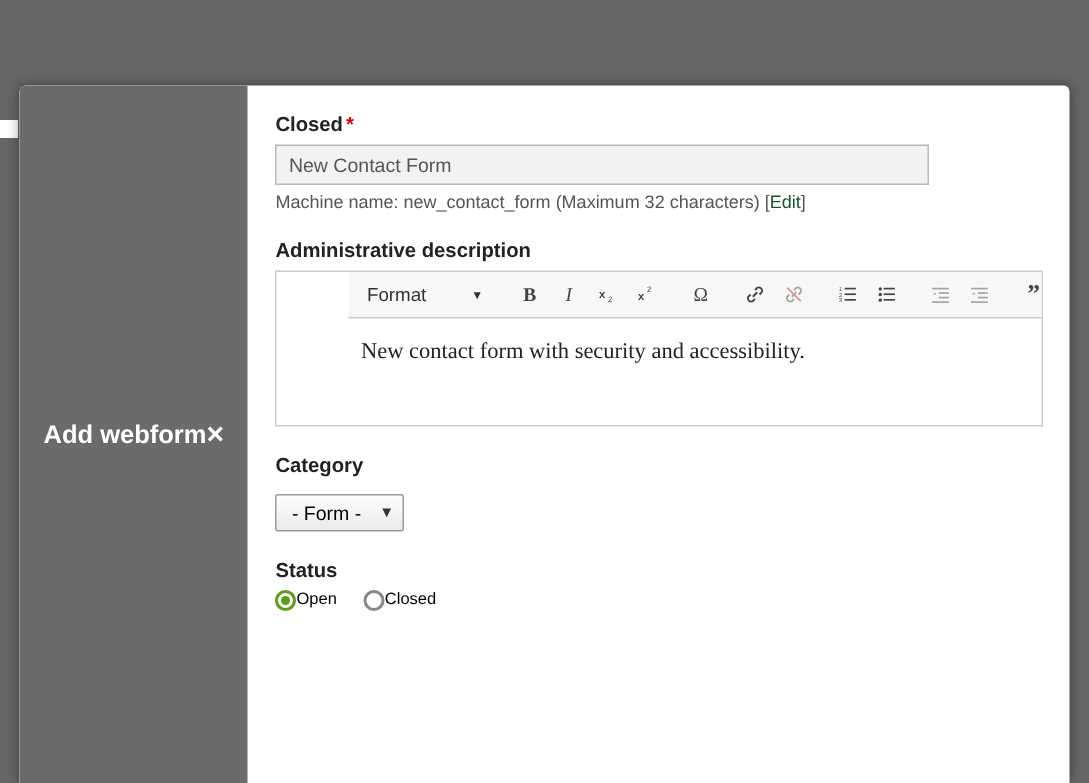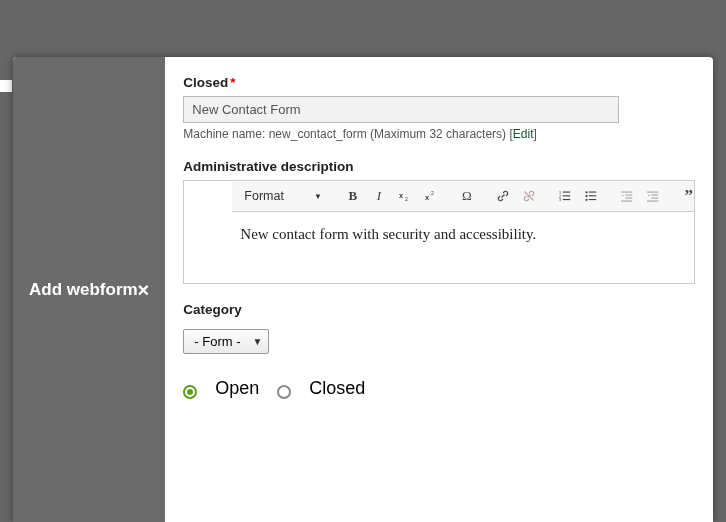--- a/index.html
+++ b/index.html
@@ -20,21 +20,21 @@
 .toolbar { background: #f7f7f7; border-bottom: 1px solid #ccc; padding: 4px 6px; display: flex; align-items: center; gap: 4px; }
 .tb-btn { border: none; background: none; padding: 3px 5px; cursor: pointer; display: inline-flex; align-items: center; justify-content: center; color: #444; min-width: 22px; height: 22px; font-size: 13px; }
 .tb-sep { width: 1px; height: 20px; background: #ccc; margin: 0 3px; }
 .tb-format { display: inline-flex; align-items: center; gap: 30px; padding: 2px 6px; color: #333; font-size: 12.5px; cursor: pointer; }
 .tb-format .arrow { font-size: 8px; color: #333; }
 .tb-source { display: inline-flex; align-items: flex-start; gap: 4px; font-size: 12px; cursor: pointer; color: #333; padding: 2px 4px; }
 .editor-body { padding: 14px 8px 40px 8px; font-family: Georgia, serif; font-size: 15px; min-height: 60px; outline: none; color: #222; }
 .select-wrap { display: inline-flex; align-items: center; border: 1px solid #999; background: linear-gradient(#fdfdfd,#eaeaea); padding: 4px 6px 4px 10px; cursor: pointer; margin-top: 6px; margin-bottom: 18px; border-radius: 2px; font-size: 13px; }
 .select-wrap .arrow { margin-left: 12px; font-size: 10px; color: #333; }
 .radio-row { display: flex; gap: 18px; align-items: center; margin-top: 6px; }
-.radio-item { display: inline-flex; align-items: flex-end; gap: 18px; font-size: 18px; }
+.radio-item { display: inline-flex; align-items: flex-start; gap: 0; font-size: 11px; }
 .radio-dot { width: 14px; height: 14px; border-radius: 50%; border: 2px solid #5a9e1c; display: inline-flex; align-items: center; justify-content: center; }
 .radio-dot.checked::after { content: ""; width: 6px; height: 6px; background: #5a9e1c; border-radius: 50%; }
 .radio-dot.unchecked { border-color: #888; }
 .modal-footer { border-top: 1px solid #ddd; padding: 12px 18px; }
 .save-btn { background: #0071b8; color: #fff; border: none; padding: 7px 20px; border-radius: 16px; font-size: 14px; font-weight: bold; cursor: pointer; }
 svg { display: block; }
 .disabled { opacity: 0.45; }
 </style>
 </head>
 <body>
@@ -157,20 +157,21 @@
         </div>
         <div class="editor-body" contenteditable="true" style="">New contact form with security and accessibility.</div>
       </div>
 
       <label class="field-label">Category</label>
       <div class="select-wrap">
         <span>- Form -</span>
         <span class="arrow">▼</span>
       </div>
 
+      <label class="field-label" style="display:block;">Status</label>
       <div class="radio-row">
         <label class="radio-item">
           <span class="radio-dot checked"></span>
           <span>Open</span>
         </label>
         <label class="radio-item">
           <span class="radio-dot unchecked"></span>
           <span>Closed</span>
         </label>
       </div>

